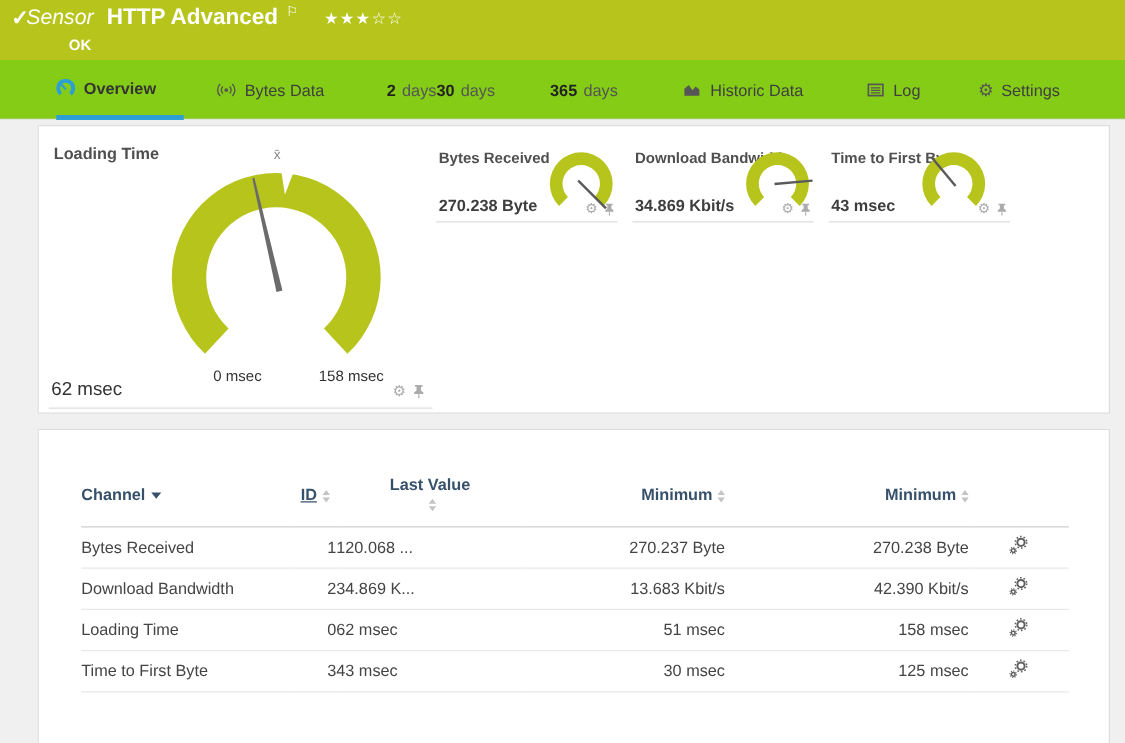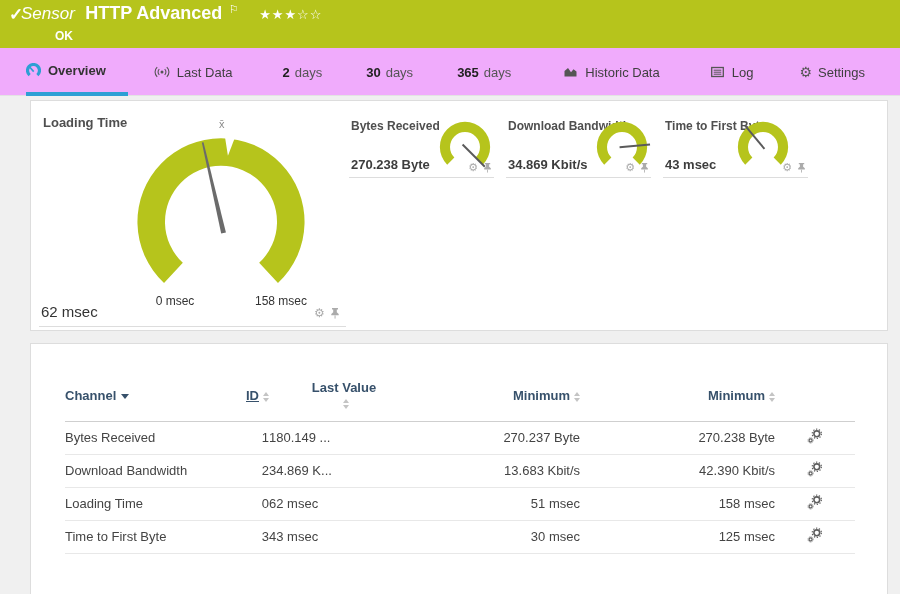--- a/index.html
+++ b/index.html
@@ -10,41 +10,41 @@
   .topbar { position:absolute; left:0; top:0; width:900px; height:48px; background:#b6c41c; color:#fff; }
   .topbar .check { position:absolute; left:9px; top:4px; font-size:17px; font-weight:bold; }
   .topbar .line1 { position:absolute; left:21px; top:3px; white-space:nowrap; }
   .topbar .kind { font-style:italic; font-size:17px; }
   .topbar .title { font-size:18px; font-weight:bold; margin-left:6px; }
   .topbar .flag { font-size:11px; vertical-align:super; margin-left:2px; }
   .topbar .stars { font-size:13px; margin-left:16px; letter-spacing:1px; }
   .topbar .status { position:absolute; left:55px; top:29px; font-size:12px; font-weight:bold; }
 
   
-  .tabbar { position:absolute; left:0; top:48px; width:900px; height:48px; background:#f0abfc;
-    border-bottom:1px solid #e3e3e3; display:flex; align-items:stretch; padding-left:26px; }
+  .tabbar { position:absolute; left:0; top:48px; width:900px; height:48px; background:#84cc16;
+    border-bottom:1px solid #e3e3e3; display:flex; align-items:stretch; padding-left:45px; }
   .tab { display:flex; align-items:center; height:48px; font-size:13px; color:#3f3f3f;
     white-space:nowrap; cursor:pointer; }
   .tab .ticon { margin-right:7px; display:inline-flex; }
   .tab.active { border-bottom:4px solid #2e9fd4; font-weight:bold; color:#333; padding-right:22px; }
   .tab .num { font-weight:bold; color:#222; margin-right:5px; }
   .tab .unit { color:#555; }
   .gearglyph { font-size:14px; color:#555; margin-right:6px; line-height:1; }
 
   
   .card { position:absolute; background:#fff; border:1px solid #ddd; }
   .card1 { left:30px; top:100px; width:858px; height:231px; }
   .card2 { left:30px; top:343px; width:858px; height:260px; }
 
   
   .main-title { position:absolute; left:12px; top:14px; font-size:13px; font-weight:bold; color:#4f4f4f; }
   .main-gauge { position:absolute; left:95px; top:26px; width:190px; height:169px; }
   .avg-mark { position:absolute; left:188px; top:17px; font-size:11px; color:#8a8a8a; }
   .scale-row { position:absolute; left:0; top:193px; width:380px; }
-  .scale-min { position:absolute; left:109px; width:70px; text-align:center; font-size:12px; color:#333; }
+  .scale-min { position:absolute; left:124px; width:70px; text-align:center; font-size:12px; color:#333; }
   .scale-max { position:absolute; left:205px; width:90px; text-align:center; font-size:12px; color:#333; }
   .main-value { position:absolute; left:10px; top:202px; font-size:15px; color:#333; }
   .panel-icons { position:absolute; display:flex; gap:5px; align-items:center; color:#ababab; }
   .main-icons { left:283px; top:206px; }
   .gear-sm { font-size:12px; line-height:1; color:#ababab; }
   .main-divider { position:absolute; left:8px; top:225px; width:307px; height:1px; background:#ddd; }
 
   
   .mini { position:absolute; top:12px; width:145px; height:65px; border-bottom:1px solid #ddd; }
   .mini-br { left:318px; }  .mini-db { left:475px; }  .mini-tfb { left:632px; }
@@ -55,21 +55,21 @@
   .mini-value { position:absolute; left:2px; bottom:5px; font-size:13px; font-weight:bold; color:#3d3d3d; white-space:nowrap; }
   .mini-icons { right:2px; bottom:4px; }
 
   
   table.channels { position:absolute; left:34px; top:27px; width:790px; border-collapse:collapse; table-layout:fixed; }
   .channels col.c-channel{width:170px;} .channels col.c-id{width:34px;}
   .channels col.c-last{width:150px;} .channels col.c-min{width:161px;}
   .channels col.c-max{width:195px;} .channels col.c-icon{width:80px;}
   .channels thead th { height:50px; vertical-align:middle; font-size:13px; font-weight:bold;
     color:#37516b; border-bottom:1px solid #cfcfcf; padding:0; }
-  .th-channel{ text-align:left; } .th-id{ text-align:right;text-decoration:underline; }
+  .th-channel{ text-align:left; } .th-id{ text-align:center;text-decoration:underline; }
   .th-last{ text-align:center; padding-left:14px; } .th-min,.th-max{ text-align:right; }
   .th-last .wrap { display:inline-block; width:70px; line-height:16px; }
   .channels tbody td { height:33px; font-size:13px; color:#444; border-bottom:1px solid #e8e8e8;
     padding:0; white-space:nowrap; overflow:hidden; }
   .td-channel{ text-align:left; } .td-id{ text-align:right; }
   .td-last{ text-align:left; padding-left:20px; } .td-min,.td-max{ text-align:right; }
   .td-icon{ text-align:center; }
   .sort { display:inline-block; vertical-align:middle; margin-left:4px; }
   .sort i { display:block; width:0; height:0; border-left:3.5px solid transparent; border-right:3.5px solid transparent; }
   .sort .up { border-bottom:4px solid #c4c4c4; margin-bottom:2px; }
@@ -102,27 +102,27 @@
     <span>Overview</span>
   </div>
   <div class="tab" style="margin-left:26px;">
     <span class="ticon">
       <svg width="16" height="14" viewBox="0 0 16 14">
           <circle cx="8" cy="7" r="1.5" fill="#555"></circle>
           <path d="M5.3 4.2 A3.8 3.8 0 0 0 5.3 9.8 M10.7 4.2 A3.8 3.8 0 0 1 10.7 9.8" stroke="#555" stroke-width="1.1" fill="none"></path>
           <path d="M3.2 2.2 A6.5 6.5 0 0 0 3.2 11.8 M12.8 2.2 A6.5 6.5 0 0 1 12.8 11.8" stroke="#555" stroke-width="1.1" fill="none"></path>
         </svg>
     </span>
-    <span>Last Data</span>
+    <span>Bytes Data</span>
   </div>
   <div class="tab" style="margin-left:50px;">
     <span class="num">2</span>
     <span class="unit">days</span>
   </div>
-  <div class="tab" style="margin-left:44px;justify-content:space-between;">
+  <div class="tab" style="justify-content:space-between;">
     <span class="num">30</span>
     <span class="unit">days</span>
   </div>
   <div class="tab" style="margin-left:44px;">
     <span class="num">365</span>
     <span class="unit">days</span>
   </div>
   <div class="tab" style="margin-left:52px;">
     <span class="ticon">
       <svg width="15" height="14" viewBox="0 0 14 14">
@@ -247,21 +247,21 @@
         <th class="th-max">
           <span>Minimum</span><span class="sort"><i class="up"></i><i class="dn"></i></span>
         </th>
         <th></th>
       </tr>
     </thead>
     <tbody>
       <tr>
         <td class="td-channel">Bytes Received</td>
         <td class="td-id">1</td>
-        <td class="td-last">180.149 ...</td>
+        <td class="td-last">120.068 ...</td>
         <td class="td-min">270.237 Byte</td>
         <td class="td-max">270.238 Byte</td>
         <td class="td-icon"><svg width="16" height="16" viewBox="0 0 16 16">
               <circle cx="9.8" cy="5.8" r="2.9" fill="none" stroke="#5f5f5f" stroke-width="1.6"></circle>
               <circle cx="9.8" cy="5.8" r="4.6" fill="none" stroke="#5f5f5f" stroke-width="1.2" stroke-dasharray="1.3 1.6"></circle>
               <circle cx="3.6" cy="12.4" r="1.5" fill="none" stroke="#5f5f5f" stroke-width="1.2"></circle>
               <circle cx="3.6" cy="12.4" r="2.6" fill="none" stroke="#5f5f5f" stroke-width="0.9" stroke-dasharray="0.9 1.1"></circle>
             </svg></td>
       </tr>
       <tr>

